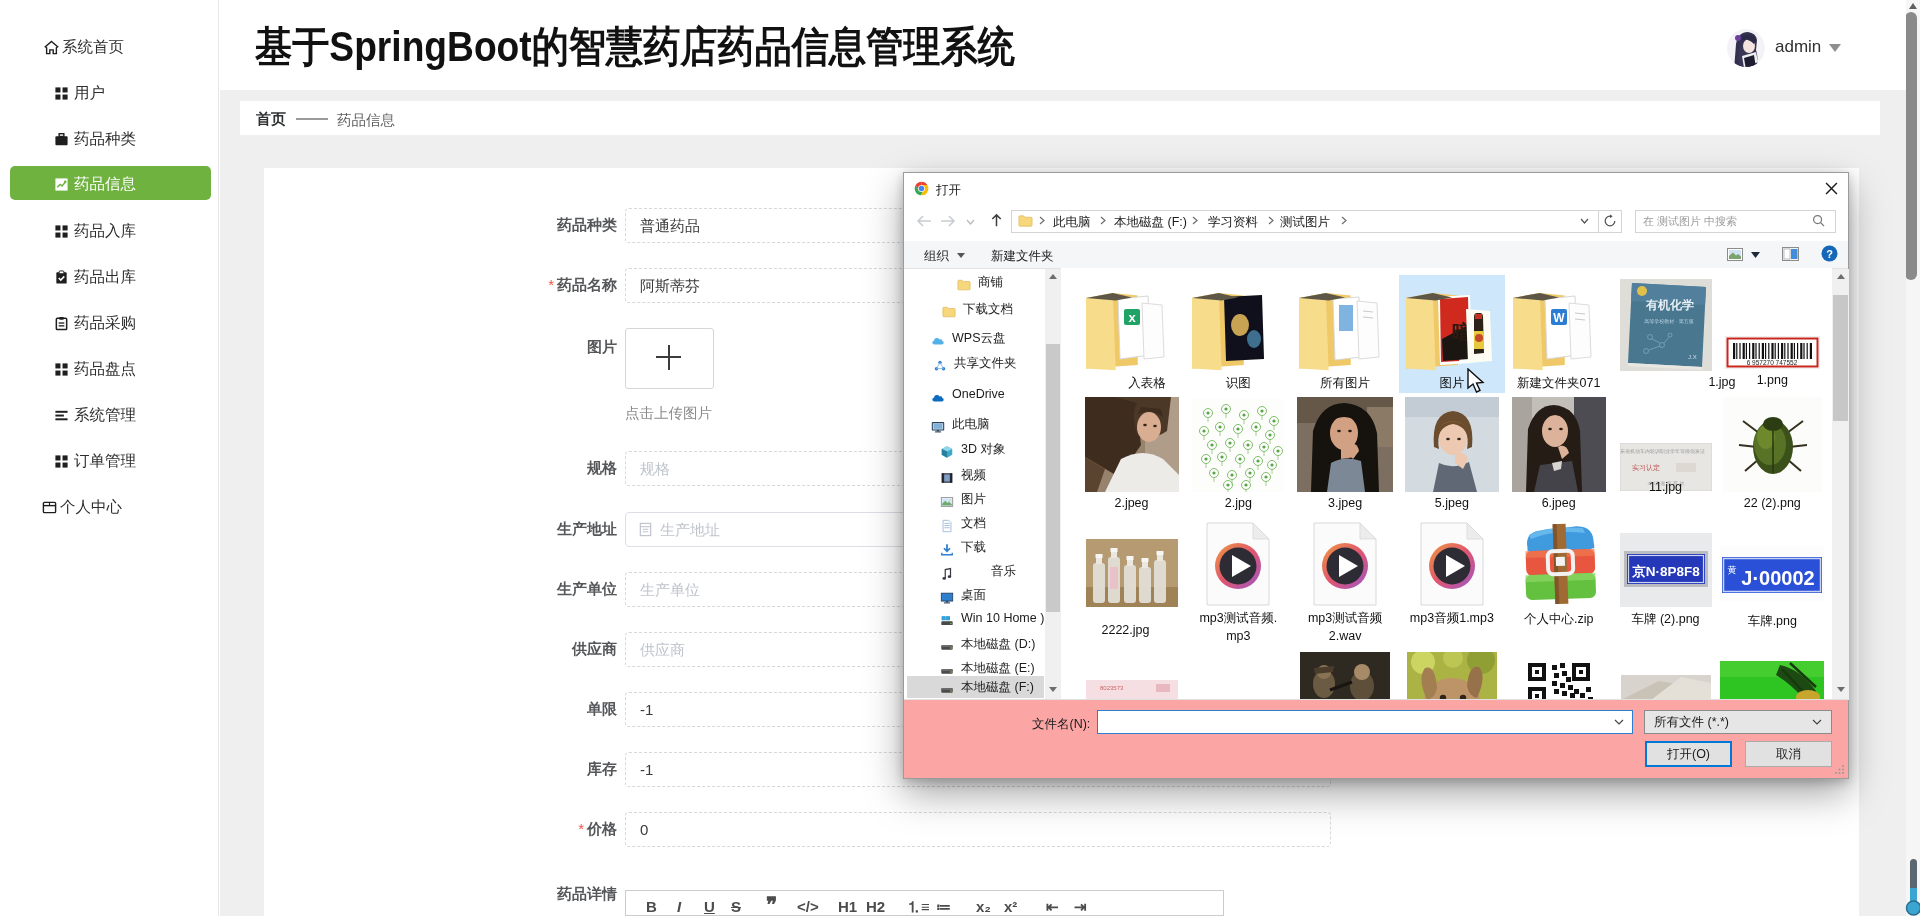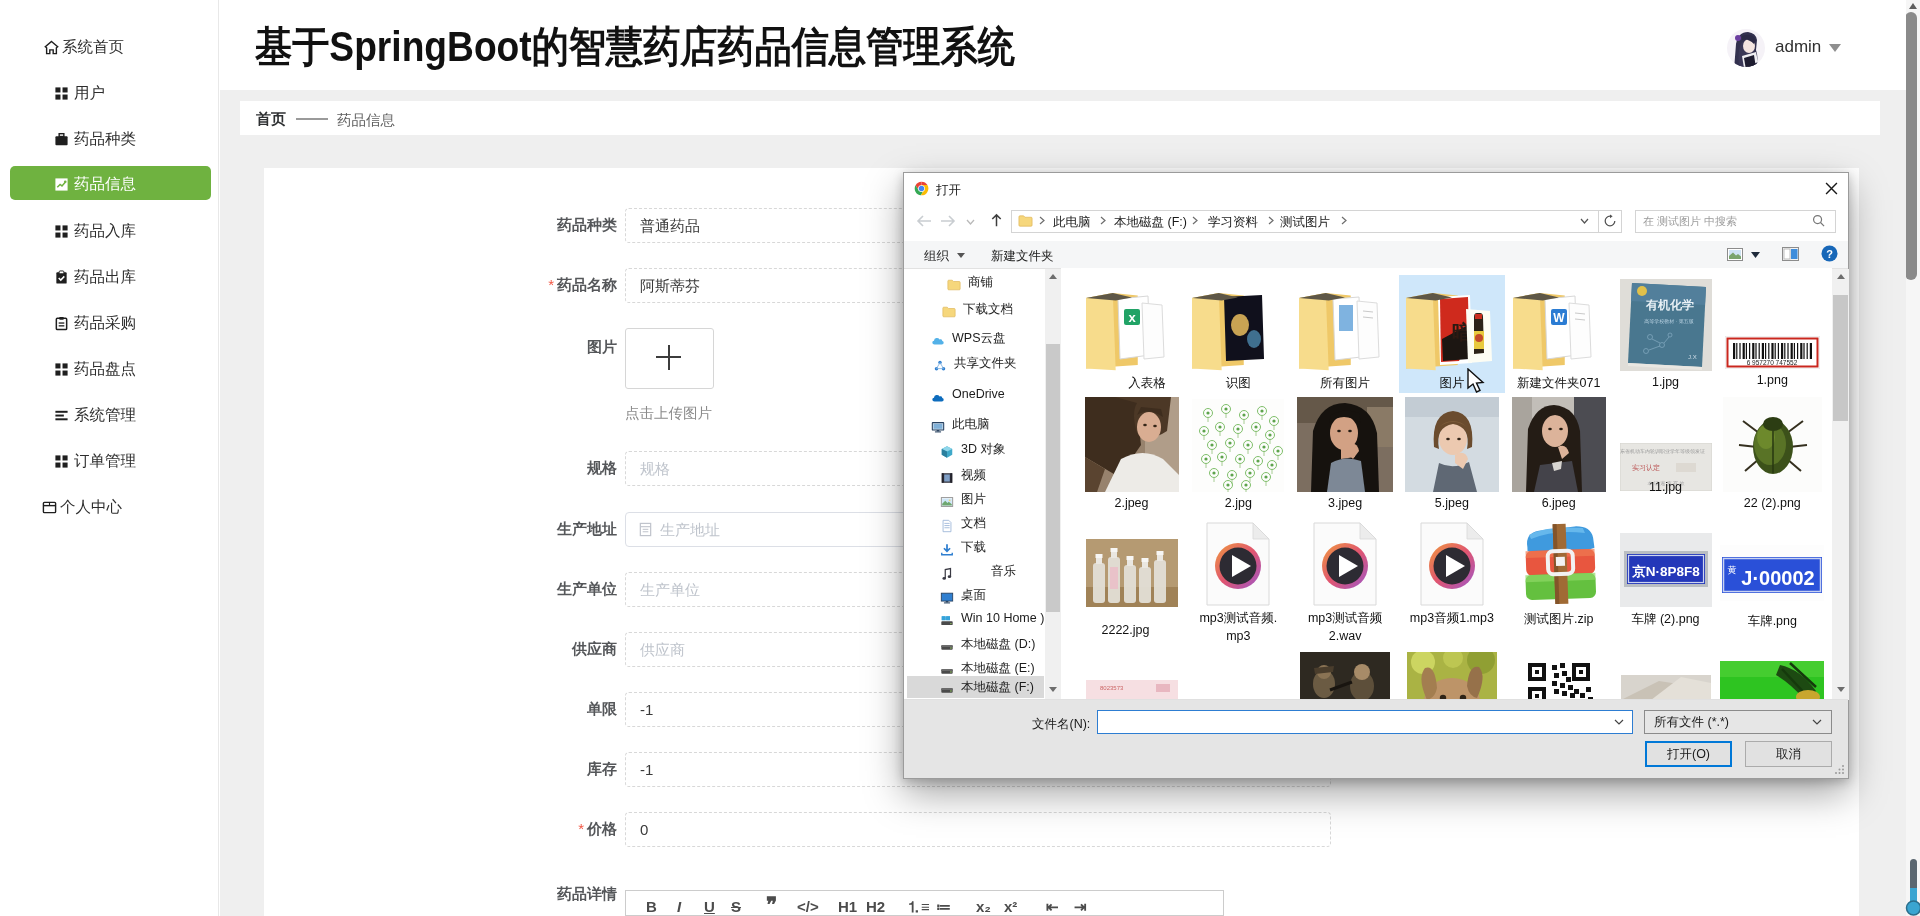--- a/index.html
+++ b/index.html
@@ -277,21 +277,21 @@
     </svg>
 <svg class="r" style="left:878px;top:74px" width="17" height="14" viewBox="0 0 17 14">
 <rect x="0.5" y="0.5" width="16" height="13" fill="#f3f3f3" stroke="#8c8c8c"></rect>
 <rect x="2" y="2" width="6" height="10" fill="#fff" stroke="#b0b0b0" stroke-width="0.8"></rect>
 <rect x="9" y="2" width="6.5" height="10" fill="#3f8ddb"></rect>
     </svg>
 <svg class="r" style="left:917px;top:72px" width="17" height="17" viewBox="0 0 17 17">
 <circle cx="8.5" cy="8.5" r="8" fill="#1767b8"></circle>
 <text x="8.5" y="12.5" font-size="11" font-weight="bold" fill="#fff" text-anchor="middle" font-family="Liberation Sans">?</text>
     </svg>
-<div class="tree-i" style="left:8px;top:98px;width:137px;">
+<div class="tree-i" style="left:18px;top:98px;width:137px;">
       <span style="position:absolute;left:35px;top:4px;">
         <svg width="14" height="14" viewBox="0 0 16 16">
           <path d="M1 3.5 Q1 2.5 2 2.5 L6 2.5 L7.5 4 L14 4 Q15 4 15 5 L15 12.5 Q15 13.5 14 13.5 L2 13.5 Q1 13.5 1 12.5 Z" fill="#f6d77c" stroke="#e0b75c" stroke-width="0.8"></path>
         </svg>
       </span>
       <span class="t" style="left:56px;">商铺</span>
     </div>
 <div class="tree-i" style="left:3px;top:125px;width:137px;">
       <span style="position:absolute;left:35px;top:4px;">
         <svg width="14" height="14" viewBox="0 0 16 16">
@@ -541,21 +541,21 @@
         <circle cx="30" cy="58" r="2.5" fill="none"></circle>
         <circle cx="42" cy="66" r="2.5" fill="none"></circle>
         <circle cx="26" cy="72" r="2.5" fill="none"></circle>
         <circle cx="50" cy="56" r="2" fill="none"></circle>
         <line x1="32" y1="60" x2="40" y2="64"></line>
         <line x1="40" y1="67" x2="29" y2="71"></line>
         <line x1="44" y1="64" x2="49" y2="58"></line>
       </g>
       <text x="68" y="80" font-size="6" fill="#cfdde8">J.X</text>
     </svg>
-    <div class="cell-lab" style="left:534.5px;top:107px;width:140px;">1.jpg</div>
+    <div class="cell-lab" style="left:534.5px;top:107px;width:140px;text-align:right;">1.jpg</div>
 <svg class="thumb" style="left:663.8px;top:68.0px" width="95" height="33" viewBox="0 0 95 33">
       <rect x="0" y="0" width="95" height="33" fill="#fff" stroke="#e0e0e0"></rect>
       <rect x="2.5" y="2.5" width="90" height="28" fill="none" stroke="#c9271e" stroke-width="2"></rect>
       <rect x="8.0" y="7" width="2.2" height="16" fill="#111"></rect>
       <rect x="11.2" y="7" width="1.2" height="16" fill="#111"></rect>
       <rect x="14.4" y="7" width="1.2" height="16" fill="#111"></rect>
       <rect x="17.6" y="7" width="2.2" height="16" fill="#111"></rect>
       <rect x="20.8" y="7" width="1.2" height="16" fill="#111"></rect>
       <rect x="24.0" y="7" width="1.2" height="16" fill="#111"></rect>
       <rect x="27.200000000000003" y="7" width="2.2" height="16" fill="#111"></rect>
@@ -870,21 +870,21 @@
         <rect x="10" y="28" width="69" height="25" rx="6" fill="#e8563f"></rect>
         <rect x="10" y="28" width="69" height="7" fill="#f07a52" opacity="0.7"></rect>
         <rect x="9" y="52" width="70" height="25" rx="6" fill="#64c03f"></rect>
         <rect x="9" y="52" width="70" height="7" fill="#8fd867" opacity="0.7"></rect>
         <rect x="38" y="2" width="13" height="80" fill="#a06a35"></rect>
         <rect x="38" y="2" width="4" height="80" fill="#83542a"></rect>
         <rect x="32" y="29" width="25" height="23" rx="5" fill="none" stroke="#f2f2f2" stroke-width="4"></rect>
         <rect x="40" y="35" width="9" height="9" fill="#f2f2f2"></rect>
       </g>
     </svg>
-    <div class="cell-lab" style="left:427.70000000000005px;top:343px;width:140px;">测试图片.zip</div>
+    <div class="cell-lab" style="left:427.70000000000005px;top:343px;width:140px;">个人中心.zip</div>
 <svg class="thumb" style="left:558.5px;top:265.0px" width="92" height="74" viewBox="0 0 92 74">
       <rect width="92" height="74" fill="#e9eaeb"></rect>
       <rect x="4" y="18" width="84" height="36" fill="#b9bdc2"></rect>
       <rect x="7" y="21" width="78" height="30" fill="#2438b9"></rect>
       <rect x="8.5" y="22.5" width="75" height="27" fill="none" stroke="#cdd4f0" stroke-width="1.2"></rect>
       <text x="46" y="43" font-size="13.5" fill="#fff" text-anchor="middle" font-family="Liberation Sans" font-weight="bold">京N·8P8F8</text>
     </svg>
     <div class="cell-lab" style="left:534.5px;top:343px;width:140px;">车牌 (2).png</div>
 <svg class="thumb" style="left:659.3px;top:277.0px" width="104" height="56" viewBox="0 0 104 56">
       <rect width="104" height="56" fill="#fdfdfd"></rect>
@@ -963,21 +963,21 @@
       <rect width="104" height="46" fill="#2ec421"></rect>
       <rect x="0" y="0" width="104" height="16" fill="#55d43a" opacity="0.6"></rect>
       <path d="M60 4 Q80 8 96 30 L86 40 Q70 22 56 14 Z" fill="#1d4a12"></path>
       <path d="M70 2 L96 26 M62 8 L90 38" stroke="#153a0c" stroke-width="2.5" fill="none"></path>
       <ellipse cx="88" cy="36" rx="12" ry="7" fill="#c8a62e"></ellipse>
     </svg>
 <svg class="a" style="left:405px;top:100px" width="22" height="26" viewBox="0 0 22 26">
 <path d="M2 1 L2 20 L7 16 L10.5 24 L14 22.5 L10.5 15 L17 14.5 Z" fill="#fff" stroke="#111" stroke-width="1.4"></path>
     </svg>
 </div>
-<div class="a" style="left:904px;top:699px;width:944px;height:79px;background:#e5e5e5;border-top:1px solid #e0e0e0;box-sizing:border-box;z-index:6;">
+<div class="a" style="left:904px;top:699px;width:944px;height:79px;background:#fca5a5;border-top:1px solid #e0e0e0;box-sizing:border-box;z-index:6;">
 <div class="a dtxt" style="left:128px;top:16px;">文件名(N):</div>
 <div class="a" style="left:193px;top:10px;width:536px;height:24px;background:#fff;border:1px solid #2d7dd2;box-sizing:border-box;"></div>
 <svg class="a" style="left:710px;top:19px" width="10" height="6" viewBox="0 0 10 6">
       <path d="M1 1 L5 5 L9 1" stroke="#444" stroke-width="1.2" fill="none"></path>
     </svg>
 <div class="a" style="left:740px;top:10px;width:188px;height:24px;background:#e6e6e6;border:1px solid #8b8b8b;box-sizing:border-box;font-size:12.5px;color:#1a1a1a;line-height:22px;padding-left:9px;">所有文件 (*.*)</div>
 <svg class="a" style="left:908px;top:19px" width="10" height="6" viewBox="0 0 10 6">
       <path d="M1 1 L5 5 L9 1" stroke="#444" stroke-width="1.2" fill="none"></path>
     </svg>
 <div class="btn" style="left:741px;top:41px;width:87px;height:26px;border:2px solid #0078d7;line-height:22px;">打开(O)</div>

